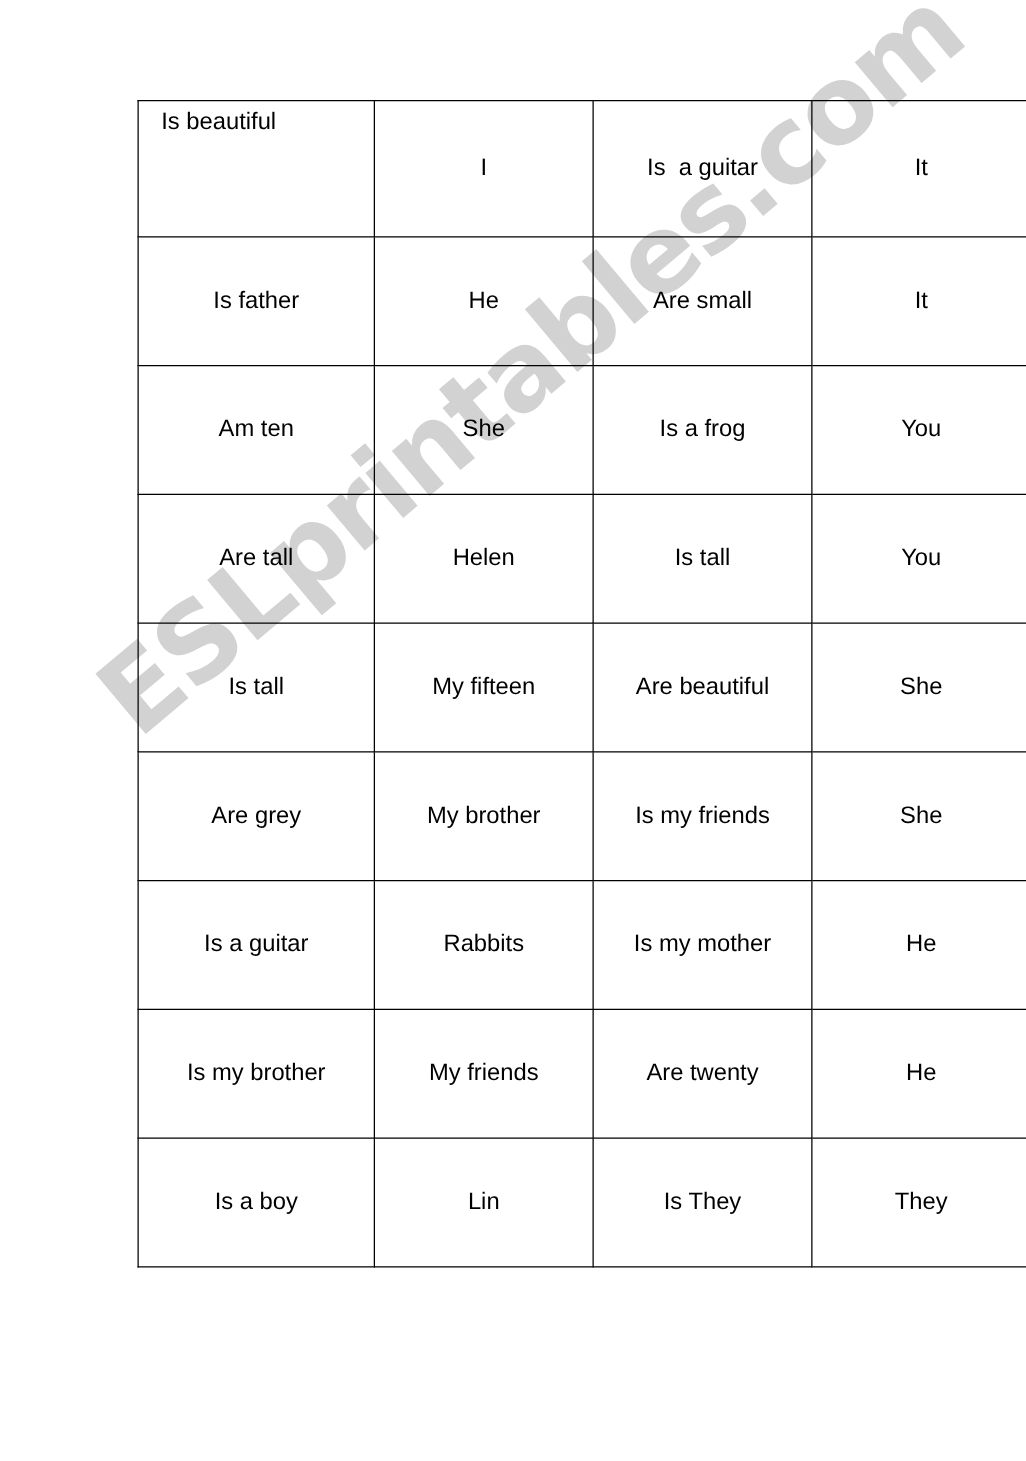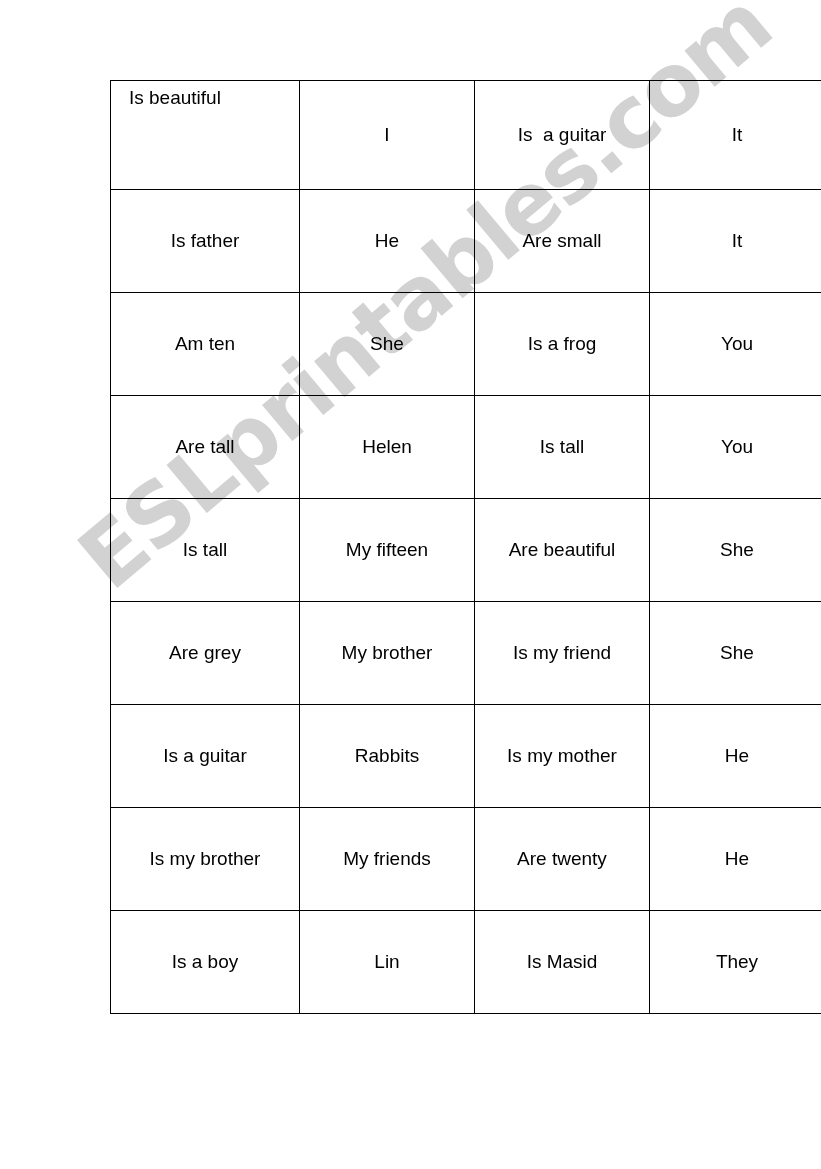--- a/index.html
+++ b/index.html
@@ -131,41 +131,41 @@
       <tr>
         <td><span class="cell-text">Is tall</span></td>
         <td><span class="cell-text">My fifteen</span></td>
         <td><span class="cell-text">Are beautiful</span></td>
         <td><span class="cell-text">She</span></td>
       </tr>
 
       <tr>
         <td><span class="cell-text">Are grey</span></td>
         <td><span class="cell-text">My brother</span></td>
-        <td><span class="cell-text">Is my friend</span></td>
+        <td><span class="cell-text">Is my friends</span></td>
         <td><span class="cell-text">She</span></td>
       </tr>
 
       <tr>
         <td><span class="cell-text">Is a guitar</span></td>
         <td><span class="cell-text">Rabbits</span></td>
         <td><span class="cell-text">Is my mother</span></td>
         <td><span class="cell-text">He</span></td>
       </tr>
 
       <tr>
         <td><span class="cell-text">Is my brother</span></td>
         <td><span class="cell-text">My friends</span></td>
         <td><span class="cell-text">Are twenty</span></td>
         <td><span class="cell-text">He</span></td>
       </tr>
 
       <tr>
         <td><span class="cell-text">Is a boy</span></td>
         <td><span class="cell-text">Lin</span></td>
-        <td><span class="cell-text">Is Masid</span></td>
+        <td><span class="cell-text">Is They</span></td>
         <td><span class="cell-text">They</span></td>
       </tr>
 
     </tbody>
   </table>
 
 </div>
 
 </body></html>

